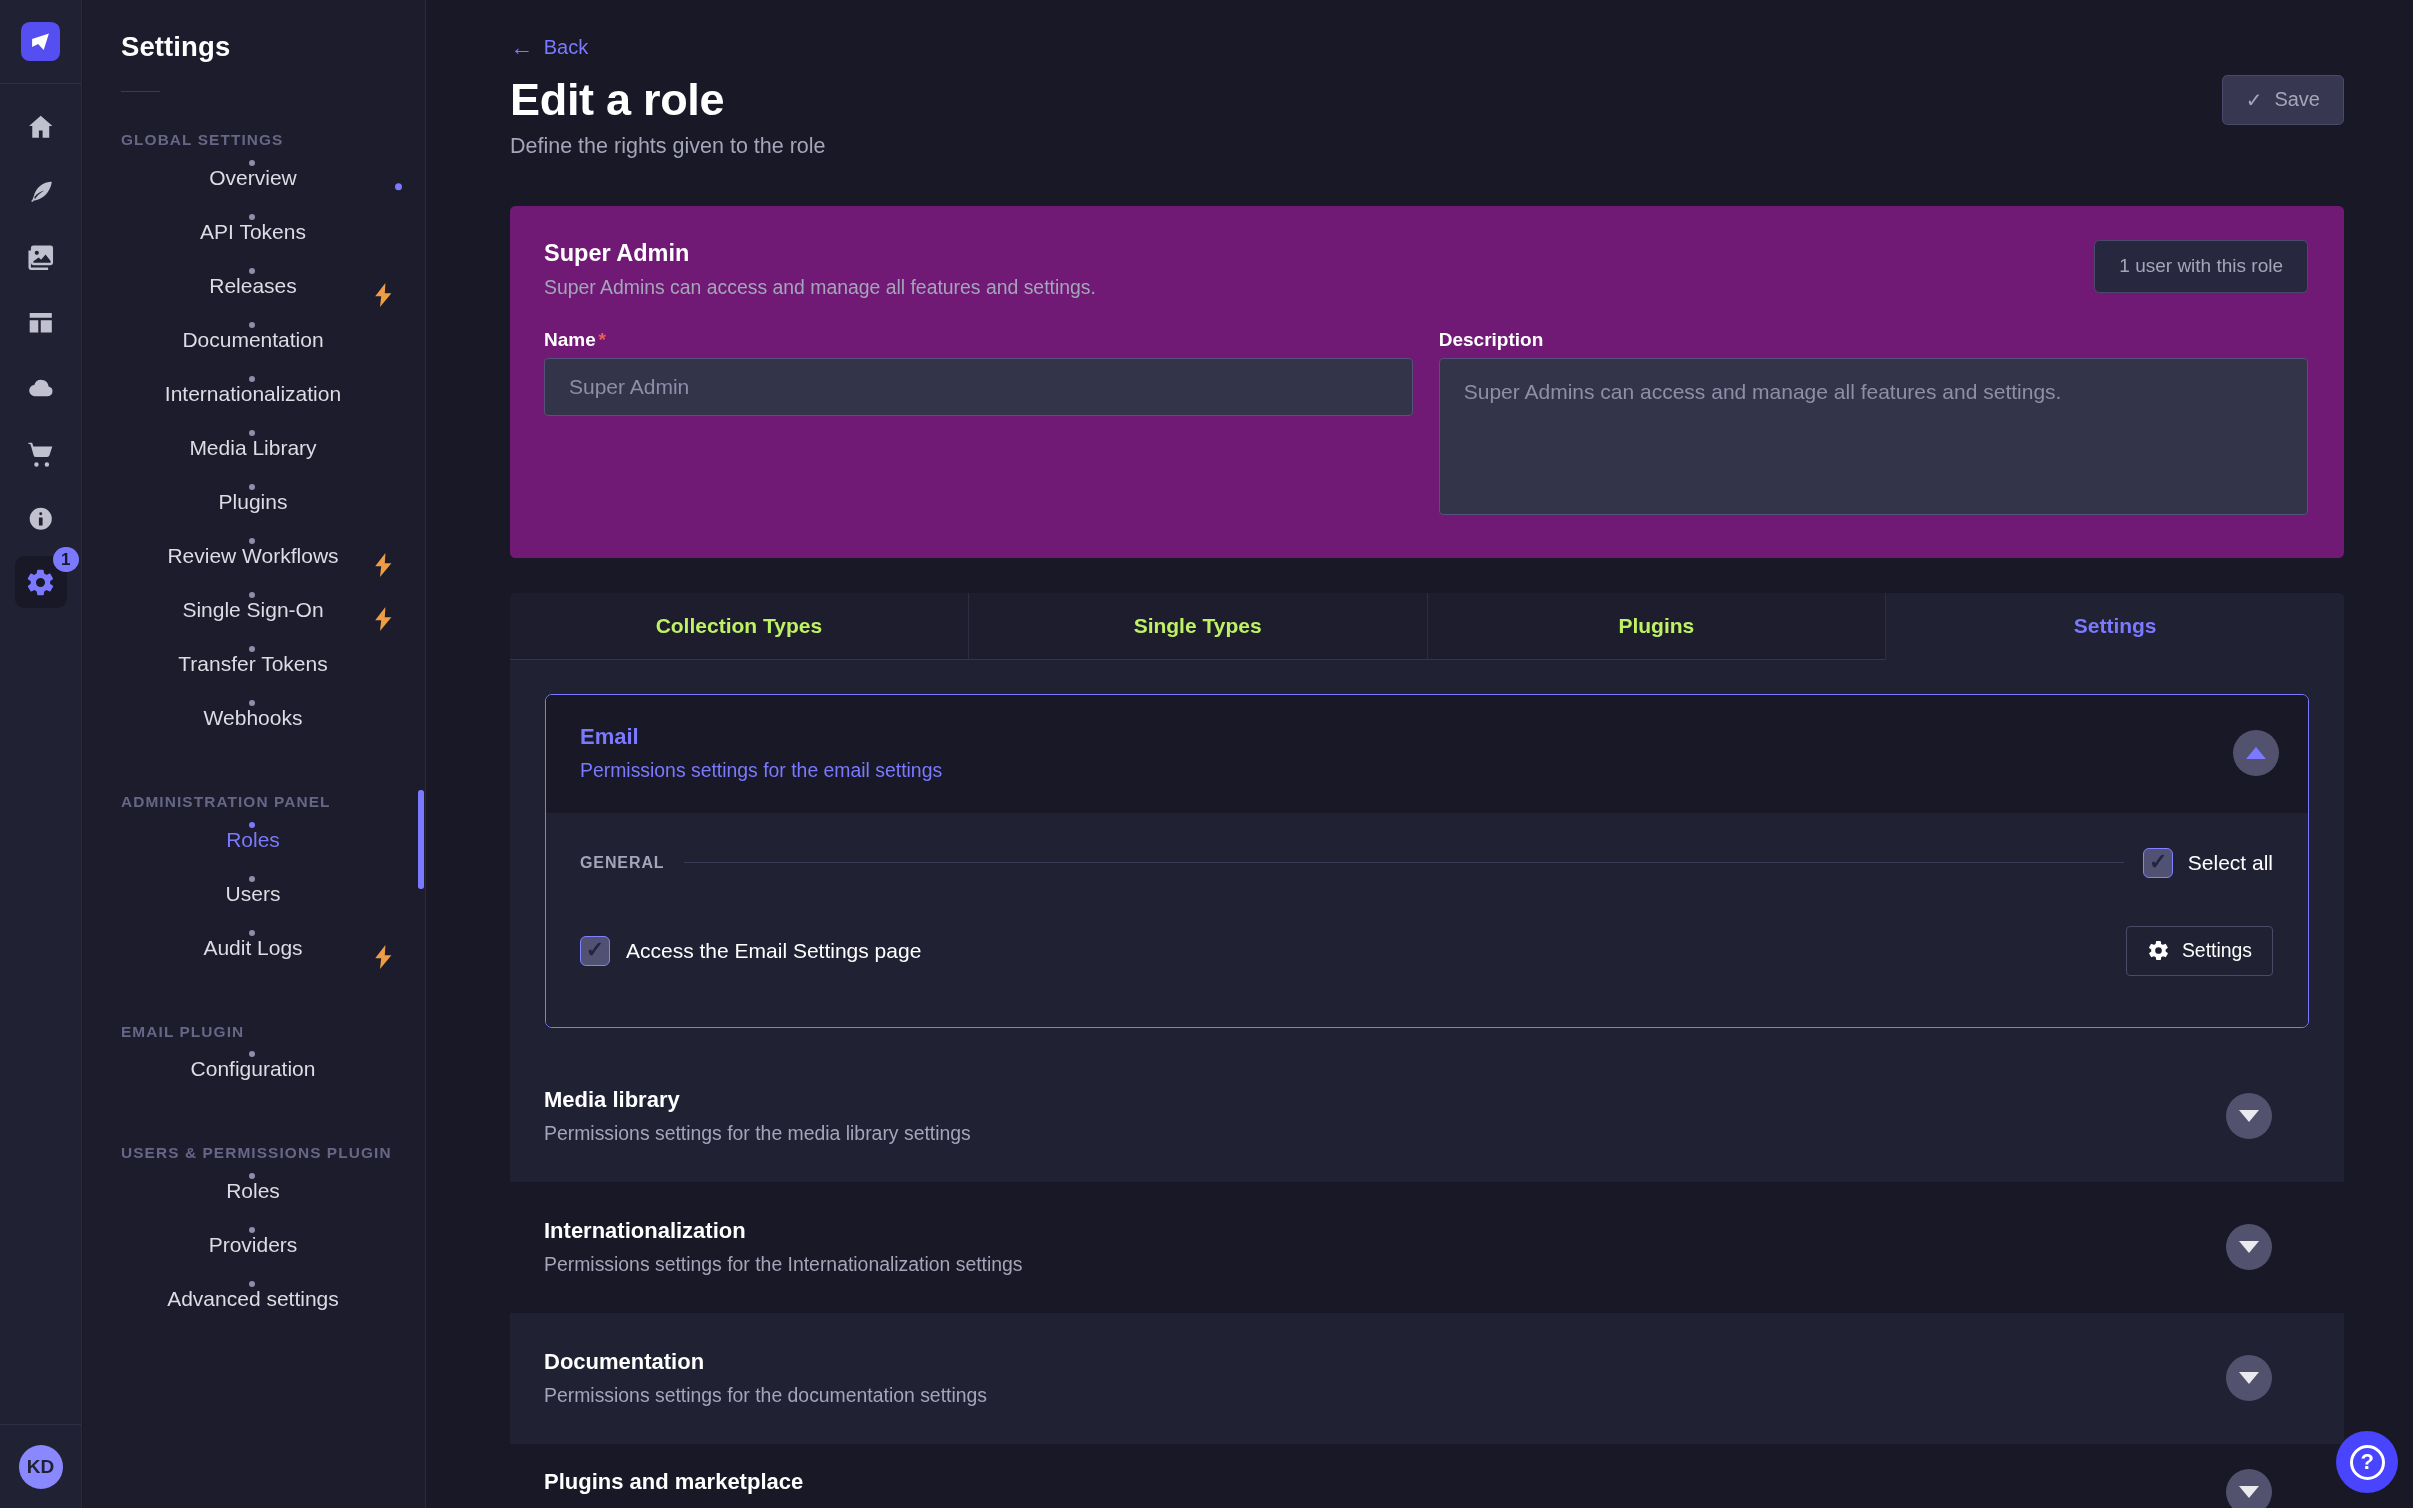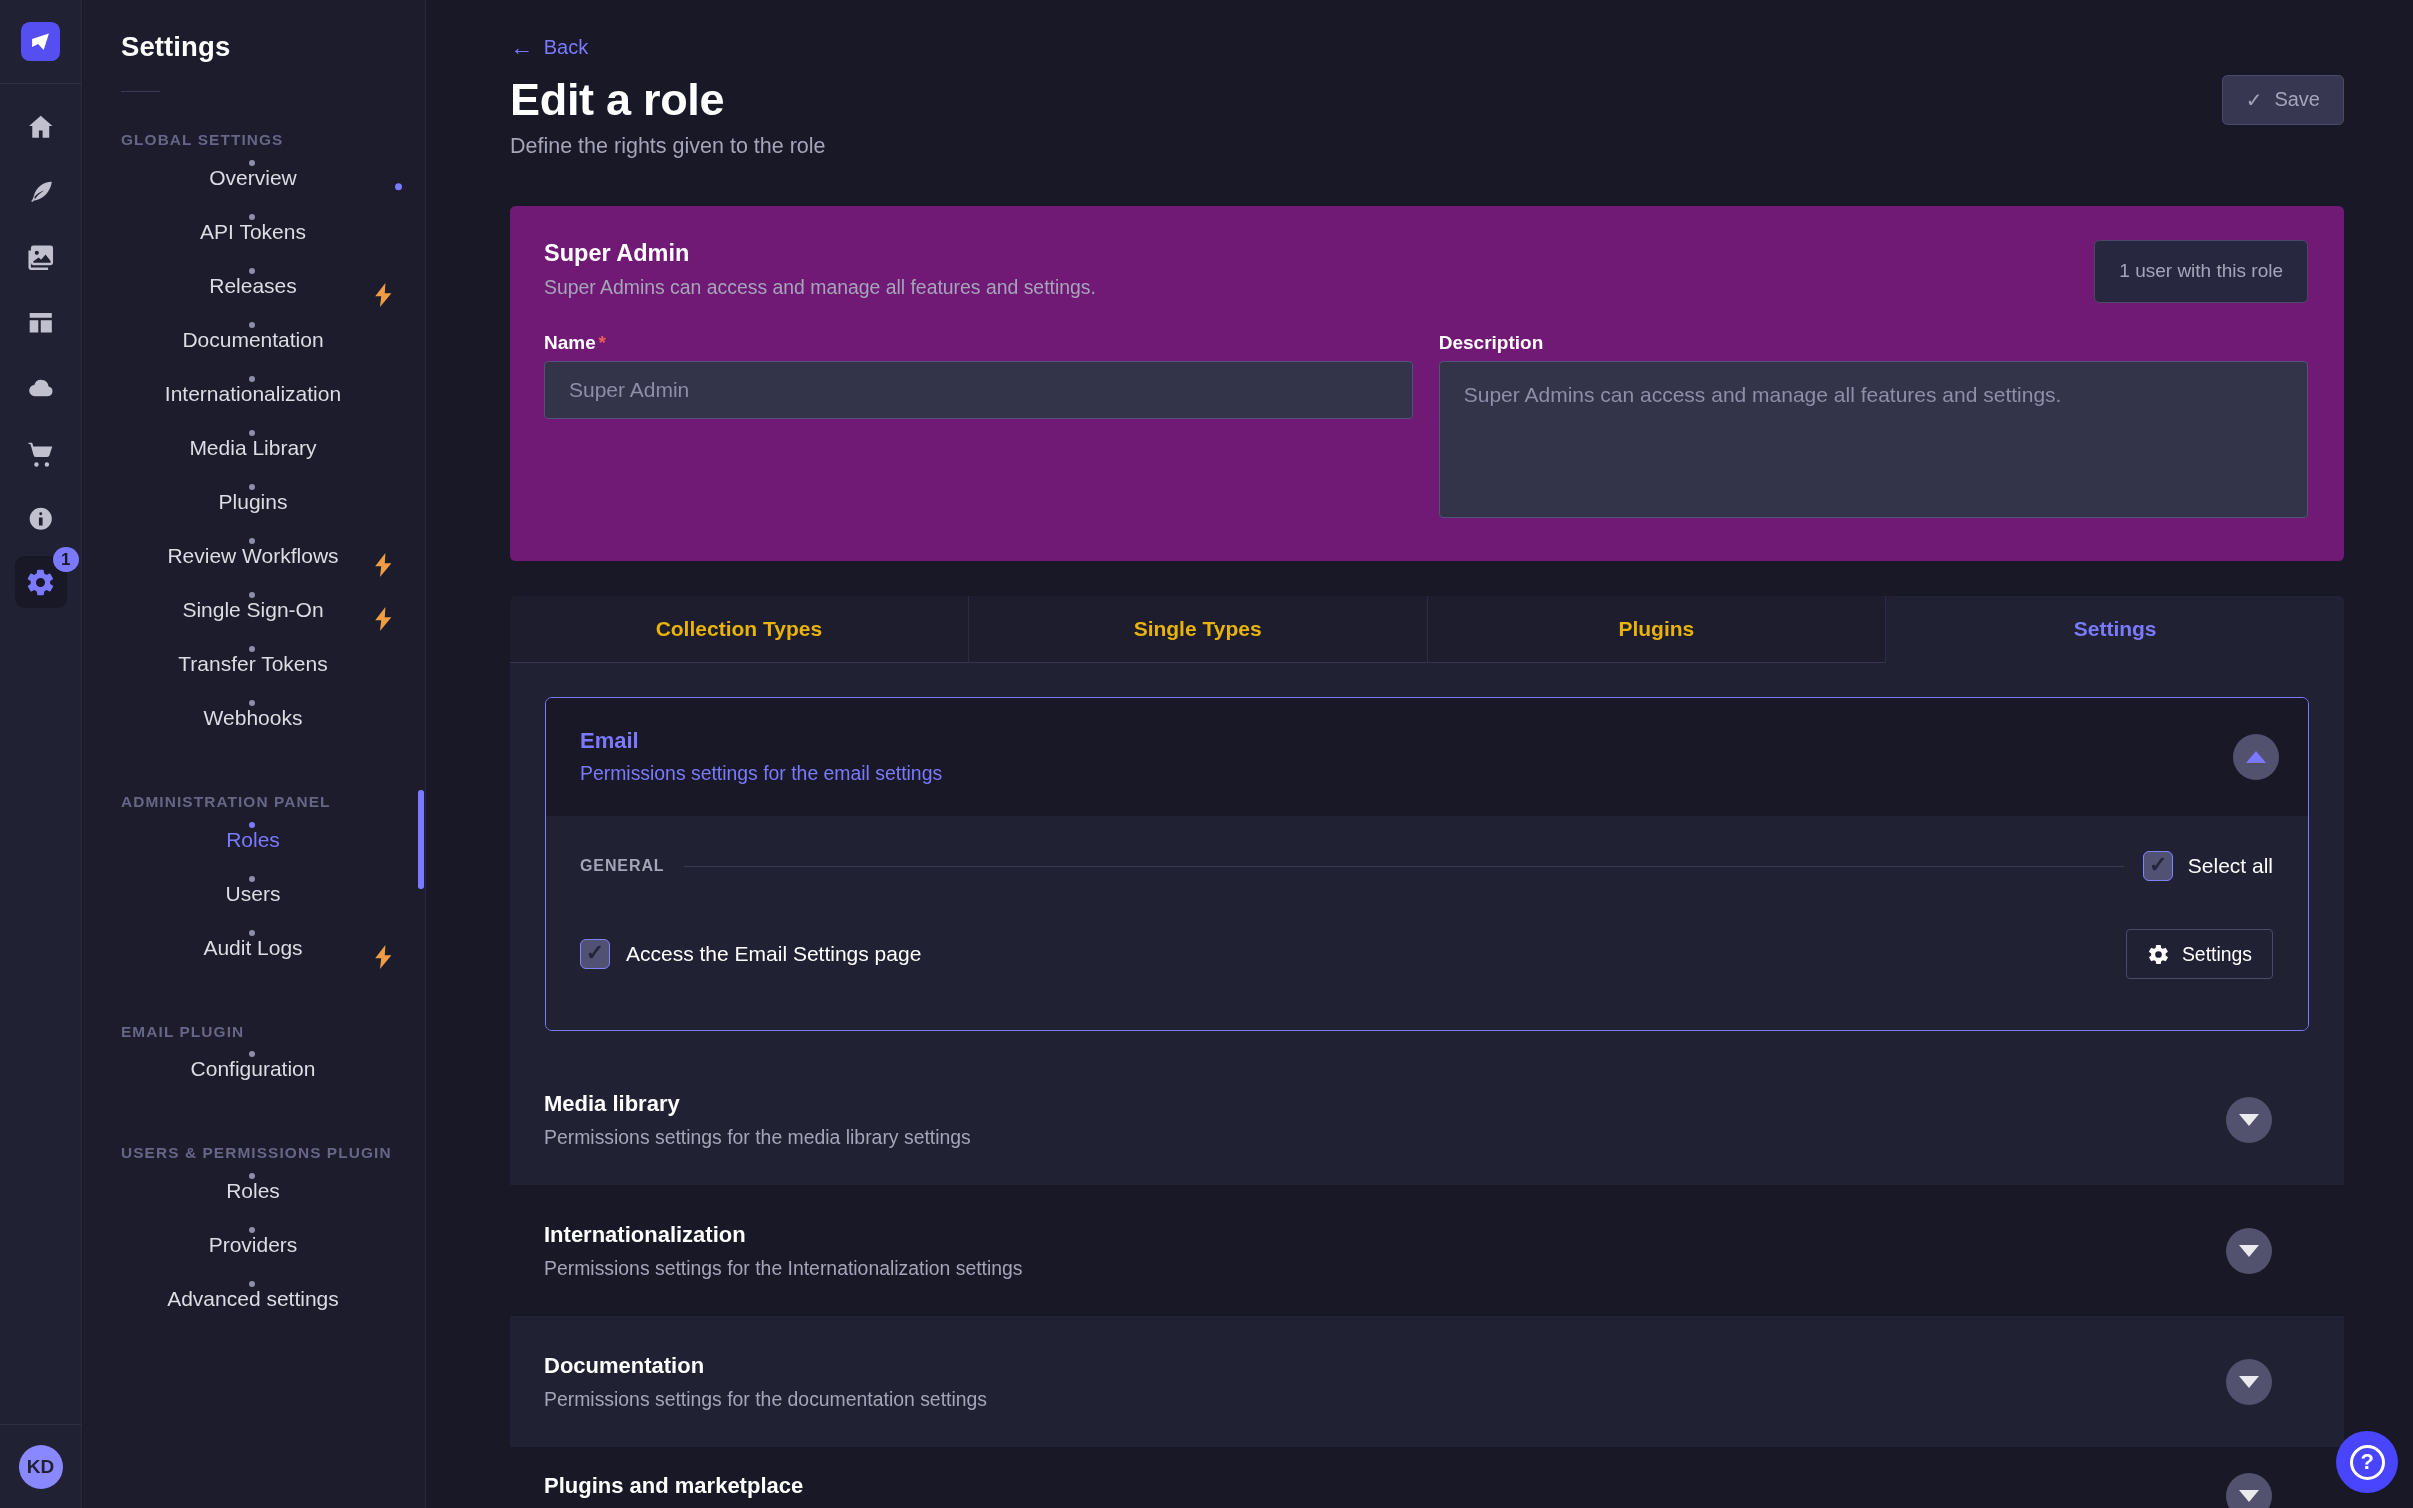--- a/index.html
+++ b/index.html
@@ -58,35 +58,35 @@
   .save-btn { display:flex; align-items:center; gap:12px; height:50px; padding:0 23px; background:#373751;
               border:0.7px solid #4a4a6a; border-radius:5.4px; color:#a5a5ba; font-size:20px; cursor:pointer; }
   .save-check { font-size:20px; }
   .page-subtitle { margin-top:8px; font-size:21.5px; color:#a5a5ba; }
 
   
   .card { margin-top:47px; background:#701a75; border-radius:5.4px; padding:34px 36px 43px 34px; }
   .card-head { display:flex; justify-content:space-between; align-items:flex-start; }
   .card-title { font-size:23.5px; font-weight:600; color:#ffffff; }
   .card-sub { margin-top:9.4px; font-size:19.4px; color:#a5a5ba; }
-  .users-btn { height:63px; padding:0 24px; border:0.7px solid #4a4a6a; border-radius:5.4px;
+  .users-btn { height:53px; padding:0 24px; border:0.7px solid #4a4a6a; border-radius:5.4px;
                background:#272740; color:#a5a5ba; font-size:19px; cursor:pointer; white-space:nowrap; }
   .fields { display:flex; gap:25.5px; margin-top:29.5px; }
   .field { flex:1; min-width:0; }
   .field-label { display:block; font-size:19px; font-weight:600; color:#ffffff; margin-bottom:7px; }
   .req { color:#ee5e52; margin-left:2.7px; }
   .text-input { width:100%; height:58px; background:#33334a; border:0.7px solid #52527a; border-radius:4px;
                 padding:0 24px; font-size:21px; color:#8e8ea9; outline:none; }
   .textarea { width:100%; height:157px; background:#33334a; border:0.7px solid #52527a; border-radius:4px;
               padding:19px 24px; font-size:21px; color:#8e8ea9; line-height:1.35; resize:none; outline:none; display:block; }
 
   
   .tabbar { margin-top:35px; display:flex; background:#1d1d2d; border-radius:5.4px 5.4px 0 0; }
   .tab { flex:1; height:67px; display:flex; align-items:center; justify-content:center; font-size:21px;
-         font-weight:600; color:#eab308; border-bottom:1.3px solid #35354f; border-right:0.7px solid #2c2c42; cursor:pointer; }
+         font-weight:600; color:#bef264; border-bottom:1.3px solid #35354f; border-right:0.7px solid #2c2c42; cursor:pointer; }
   .tab:last-child { border-right:none; }
   .tab.active { background:#212134; color:#7b79ff; border-bottom:1.3px solid transparent; border-radius:5.4px 5.4px 0 0; }
 
   
   .panel { background:#212134; padding:34px 35px 0; height:872px; }
   .accordion { border:1.3px solid #7b79ff; border-radius:7px; overflow:hidden; }
   .acc-head { background:#181826; padding:29.5px 29.5px 31px 34px; display:flex; justify-content:space-between;
               align-items:center; cursor:pointer; }
   .acc-title { font-size:22px; font-weight:600; color:#7b79ff; }
   .acc-sub { margin-top:8.7px; font-size:19.4px; color:#7b79ff; font-weight:400; }

